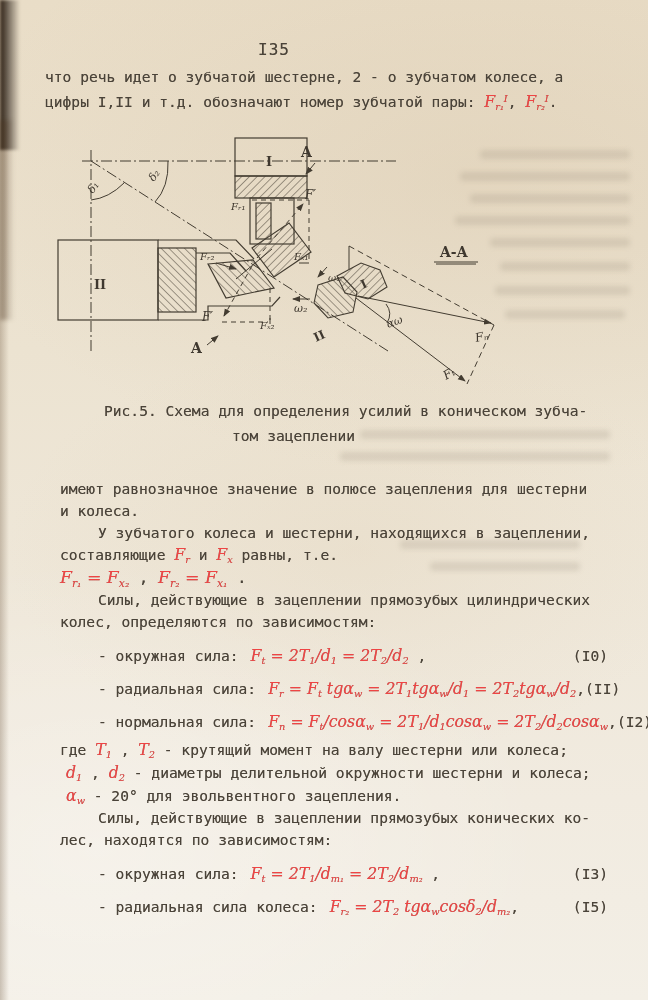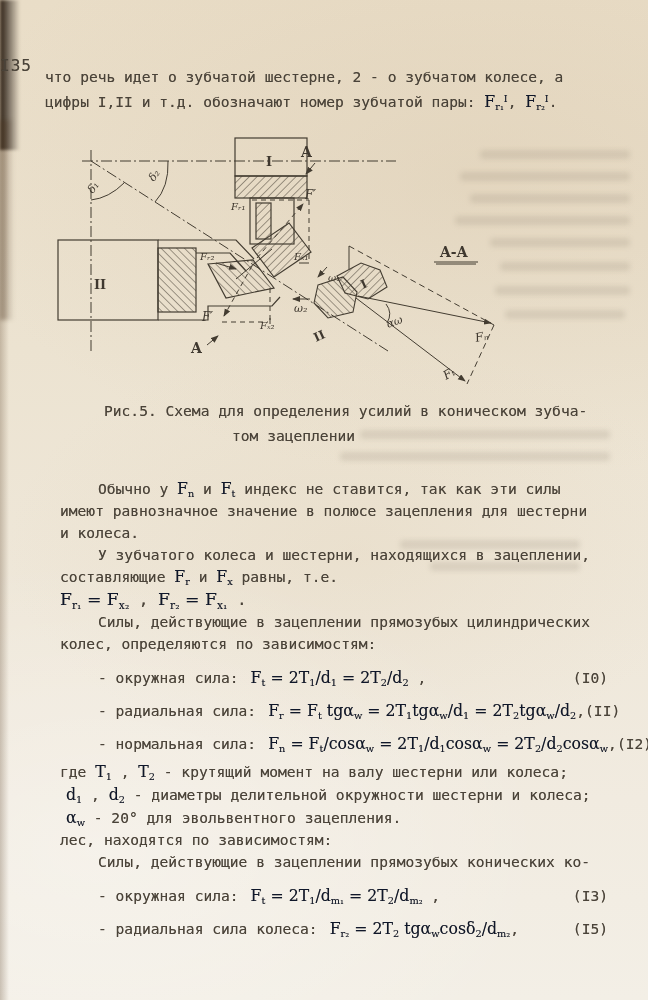--- a/index.html
+++ b/index.html
@@ -17,38 +17,38 @@
     background:linear-gradient(to right, rgba(22,13,6,.92), rgba(22,13,6,0));
     filter:blur(1.5px);pointer-events:none;}
   .spine-mid{position:absolute;left:0;top:120px;width:14px;height:200px;
     background:linear-gradient(to right, rgba(70,48,26,.45), rgba(70,48,26,0));
     filter:blur(2px);pointer-events:none;}
   .spine-full{position:absolute;left:0;top:0;width:9px;height:100%;
     background:linear-gradient(to right, rgba(90,65,40,.28), rgba(90,65,40,0));
     pointer-events:none;}
   .bleed{position:absolute;background:rgba(125,110,92,.16);filter:blur(2.5px);
     border-radius:4px;pointer-events:none;}
-  .pageno{position:absolute;top:56px;left:0;width:548px;
+  .pageno{position:absolute;top:40px;left:0;width:548px;text-align:center;
     font-size:16px;letter-spacing:1px;}
   .intro{position:absolute;left:45px;top:64px;right:30px;font-size:14.6px;line-height:25px;}
   .figwrap{position:absolute;left:56px;top:136px;width:564px;height:260px;}
   .content{position:absolute;left:60px;top:398px;right:40px;font-size:14.6px;line-height:22px;}
   .cap1{padding-left:44px;line-height:25px;}
   .cap2{padding-left:172px;line-height:25px;}
   .ln{white-space:nowrap;}
   .ind{text-indent:38px;}
   .gap-top{margin-top:30px;}
   .eqc{text-align:left;font-size:16px;}
   .eqrow{display:flex;align-items:center;padding-left:38px;height:21px;white-space:nowrap;margin-top:12px;}
   .eqrow .lab{margin-right:12px;}
   .eqrow .num{margin-left:auto;}
   .defs{margin-top:6px;line-height:23px;}
   .defs .d2{padding-left:6px;}
   .items{margin-top:6px;}
-  .fm{font-family:"DejaVu Serif",serif;font-size:1.08em;color:#0f172a;}
+  .fm{font-family:"DejaVu Serif",serif;font-style:italic;font-size:1.08em;color:#ef4444;}
   sub,sup{font-size:0.62em;line-height:0;}
   sub{vertical-align:-0.35em;}
   sup{vertical-align:0.55em;}
   .tshadow{text-shadow:0 0 0.5px rgba(64,54,42,.55);}
   svg text{fill:#3f382f;}
   .fl{font-family:"DejaVu Serif",serif;font-style:italic;}
   .fb{font-family:"DejaVu Serif",serif;font-weight:bold;}
 </style>
 </head>
 <body>
@@ -173,21 +173,20 @@
     <text class="fl" x="390" y="244" font-size="12" transform="rotate(-30 390 244)">Fₜ</text>
   </g>
 </svg>
 </div>
 
 <div class="content tshadow">
   <div class="ln cap1">Рис.5. Схема для определения усилий в коническом зубча-</div>
   <div class="ln cap2">том зацеплении</div>
 
   <div class="gap-top">
-    <div class="ln ind">Обычно у <span class="fm">F<sub>n</sub></span> и <span class="fm">F<sub>t</sub></span> индекс не ставится, так как эти силы</div>
     <div class="ln">имеют равнозначное значение в полюсе зацепления для шестерни</div>
     <div class="ln">и колеса.</div>
     <div class="ln ind">У зубчатого колеса и шестерни, находящихся в зацеплении,</div>
     <div class="ln">составляющие <span class="fm">F<sub>r</sub></span> и <span class="fm">F<sub>x</sub></span> равны, т.е.</div>
     <div class="ln eqc"><span class="fm">F<sub>r₁</sub> = F<sub>x₂</sub></span> ,      <span class="fm">F<sub>r₂</sub> = F<sub>x₁</sub></span> .</div>
     <div class="ln ind">Силы, действующие в зацеплении прямозубых цилиндрических</div>
     <div class="ln">колес, определяются по зависимостям:</div>
   </div>
 
   <div class="items">
@@ -208,22 +207,22 @@
     </div>
   </div>
 
   <div class="defs">
     <div class="ln">где  <span class="fm">T<sub>1</sub></span> , <span class="fm">T<sub>2</sub></span> - крутящий момент на валу шестерни или колеса;</div>
     <div class="ln d2"><span class="fm">d<sub>1</sub></span> , <span class="fm">d<sub>2</sub></span> - диаметры делительной окружности шестерни и колеса;</div>
     <div class="ln d2"><span class="fm">α<sub>w</sub></span> - 20° для эвольвентного зацепления.</div>
   </div>
 
   <div>
+    <div class="ln ind">Силы, действующие в зацеплении прямозубых конических ко-</div>
     <div class="ln">лес, находятся по зависимостям:</div>
-    <div class="ln ind">Силы, действующие в зацеплении прямозубых конических ко-</div>
   </div>
 
   <div class="items">
     <div class="eqrow">
       <span class="lab">- окружная сила:</span>
       <span class="for"><span class="fm">F<sub>t</sub> = 2T<sub>1</sub>/d<sub>m₁</sub> = 2T<sub>2</sub>/d<sub>m₂</sub></span> ,</span>
       <span class="num">(I3)</span>
     </div>
     <div class="eqrow">
       <span class="lab">- радиальная сила колеса:</span>

